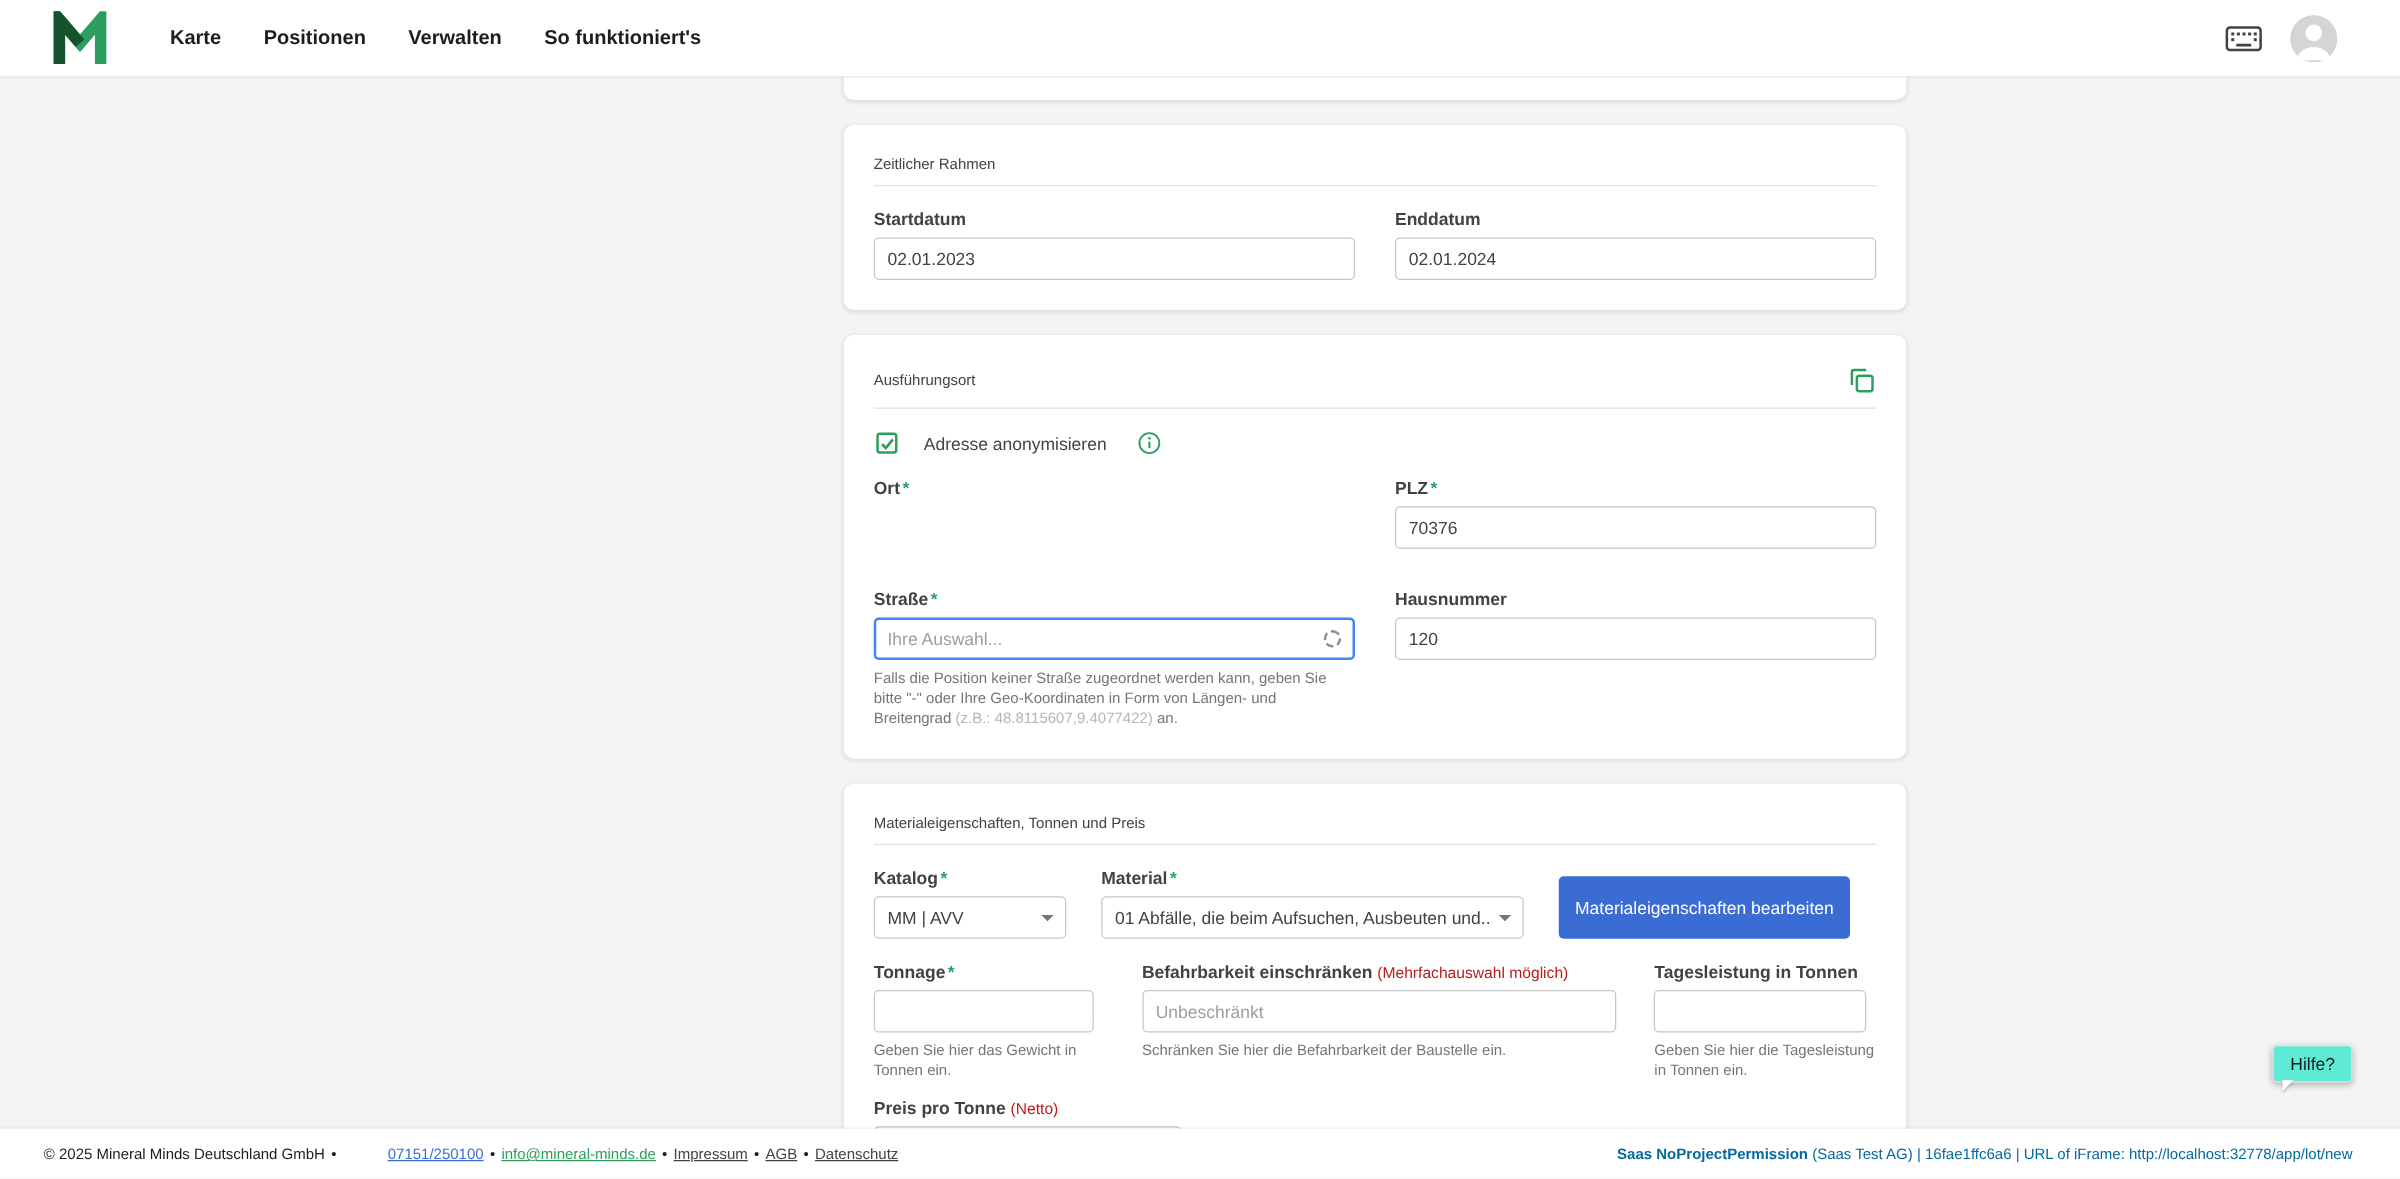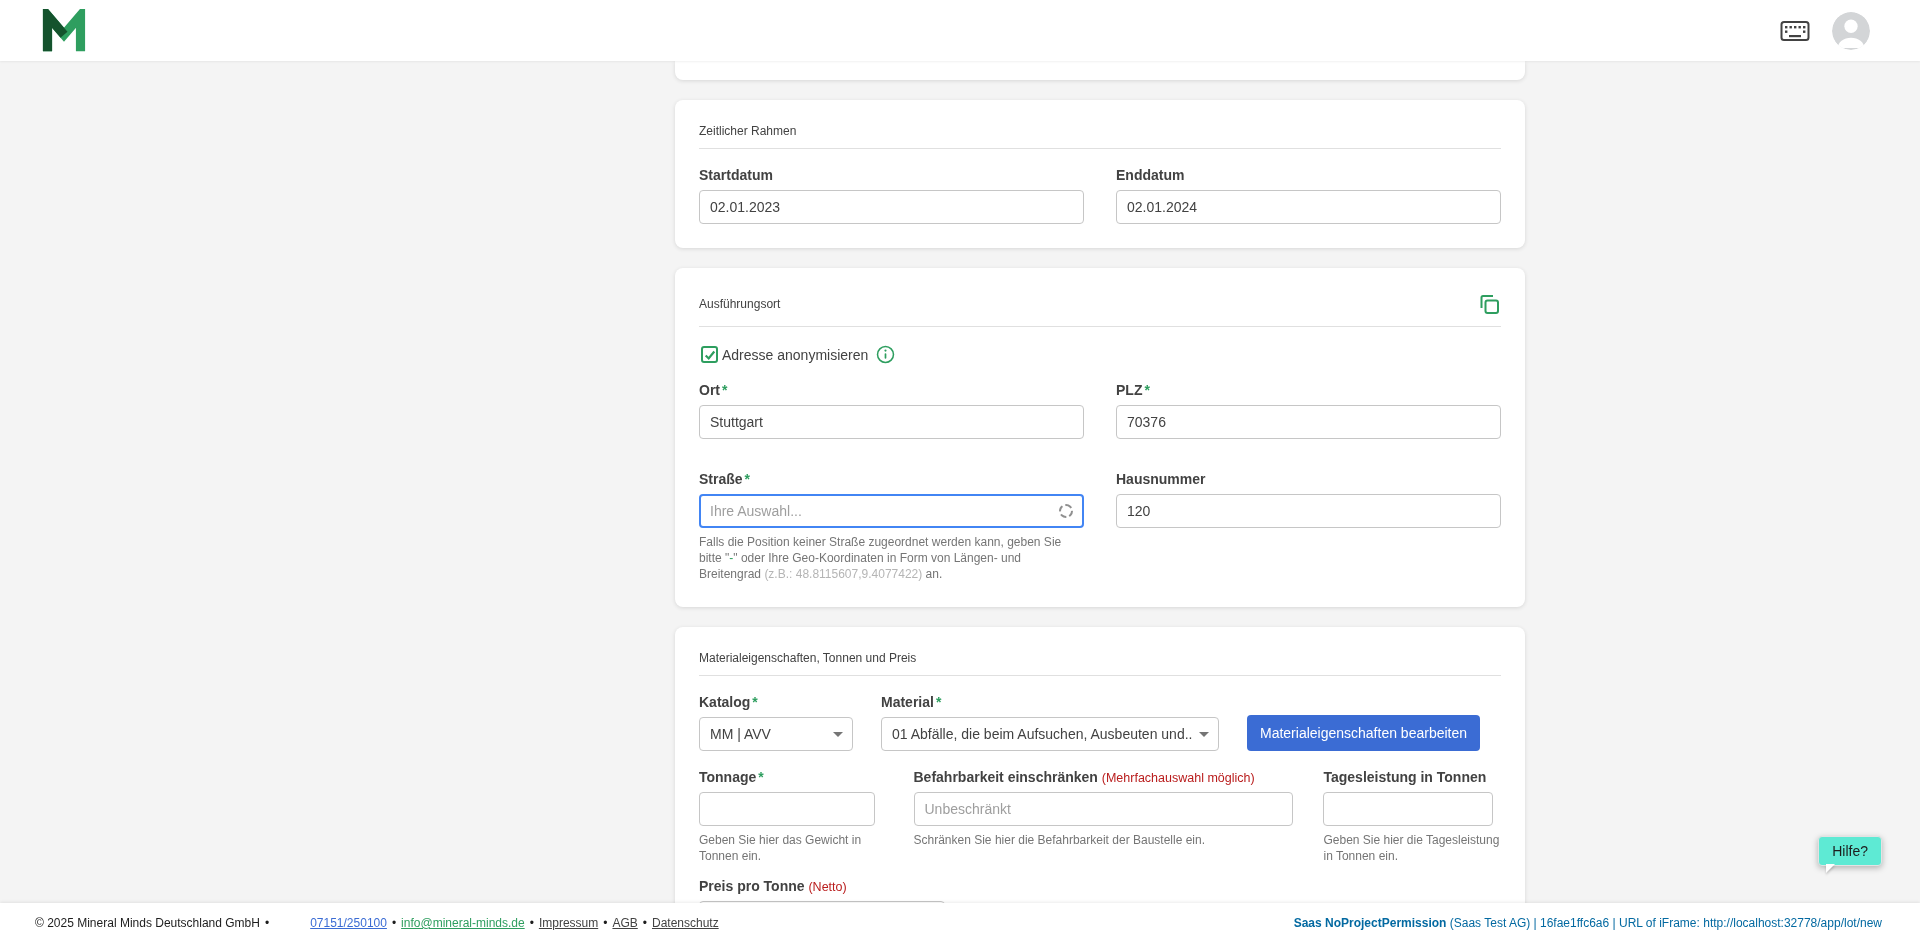--- a/index.html
+++ b/index.html
@@ -61,21 +61,21 @@
     width: 14px; height: 14px; border: 2px dashed #8f8f8f; border-radius: 50%;
     animation: spin 1.4s linear infinite;
   }
   @keyframes spin { to { transform: rotate(360deg); } }
 
   .hint { font-size: 12px; color: #757575; line-height: 1.35; margin-top: 6px; }
   .hint .light { color: #b5b5b5; }
   .hint .green { color: #2e9e5f; }
   .hint-strasse { max-width: 368px; }
 
-  .checkbox-row { display: flex; align-items: center; gap: 4px; margin: 0 0 18px 2px; }
+  .checkbox-row { display: flex; align-items: center; gap: 21px; margin: 0 0 18px 2px; }
   .checkbox {
     width: 17px; height: 17px; border: 2px solid #2e9e5f; border-radius: 3px;
     background: #fff; display: flex; align-items: center; justify-content: center; cursor: pointer;
   }
   .checkbox-label { font-size: 14px; color: #424242; }
   .info-icon { display: flex; margin-left: 4px; cursor: pointer; }
   .copy-icon { display: flex; cursor: pointer; }
 
   .select {
     height: 34px; border: 1px solid #c6c6c6; border-radius: 4px; background: #fff;
@@ -83,21 +83,21 @@
     font-size: 14px; color: #424242; position: relative; cursor: pointer;
   }
   .select .value { white-space: nowrap; overflow: hidden; }
   .caret {
     position: absolute; right: 9px; top: 50%; margin-top: -2px;
     width: 0; height: 0; border-left: 5px solid transparent;
     border-right: 5px solid transparent; border-top: 5px solid #757575;
   }
 
   .btn-primary {
-    height: 36px; background: #3b6cd4; color: #fff; border: none; border-radius: 4px;
+    height: 50px; background: #3b6cd4; color: #fff; border: none; border-radius: 4px;
     font-size: 14px; font-family: "Liberation Sans", sans-serif; padding: 0 13px;
     cursor: pointer; font-weight: 400;
   }
 
   .mat-row1 { display: flex; gap: 28px; align-items: flex-end; }
   .col-katalog { width: 154px; }
   .col-material { width: 338px; }
   .mat-row2 { display: flex; gap: 30px; margin-top: 18px; align-items: flex-start; }
   .col-tonnage { width: 185px; }
   .col-tonnage .text-input { width: 176px; }
@@ -140,20 +140,26 @@
 </head>
 <body>
 
 <div class="topbar">
   <div class="logo">
     <svg width="44" height="44" viewBox="0 0 48 48">
       <polyline points="6,46 6,7 24,28 42,7 42,46" fill="none" stroke="#2e9e5f" stroke-width="10" stroke-linejoin="miter"></polyline>
       <polyline points="6,46 6,7 24,28" fill="none" stroke="#14532d" stroke-width="10" stroke-linejoin="miter"></polyline>
     </svg>
   </div>
+  <nav class="nav">
+    <a class="nav-item">Karte</a>
+    <a class="nav-item">Positionen</a>
+    <a class="nav-item">Verwalten</a>
+    <a class="nav-item">So funktioniert's</a>
+  </nav>
   <div class="topbar-right">
     <span class="kbd-icon">
       <svg width="30" height="22" viewBox="0 0 30 22">
         <rect x="1.5" y="2" width="27" height="18" rx="2.5" fill="none" stroke="#424242" stroke-width="2"></rect>
         <g fill="#424242">
           <rect x="5" y="6" width="2.4" height="2.4"></rect>
             <rect x="9.5" y="6" width="2.4" height="2.4"></rect>
             <rect x="14" y="6" width="2.4" height="2.4"></rect>
             <rect x="18.5" y="6" width="2.4" height="2.4"></rect>
             <rect x="23" y="6" width="2.4" height="2.4"></rect>
@@ -219,21 +225,20 @@
             <circle cx="10" cy="5.9" r="1.15" fill="#2e9e5f"></circle>
           </svg>
         </span>
       </div>
 
       <div class="grid2">
         <div class="field">
           <label class="field-label">
             <span>Ort</span><span class="req">*</span>
           </label>
-          <input class="text-input" type="text" value="Stuttgart" style="">
         </div>
         <div class="field">
           <label class="field-label">
             <span>PLZ</span><span class="req">*</span>
           </label>
           <input class="text-input" type="text" value="70376" style="">
         </div>
 
         <div class="field">
           <label class="field-label">

